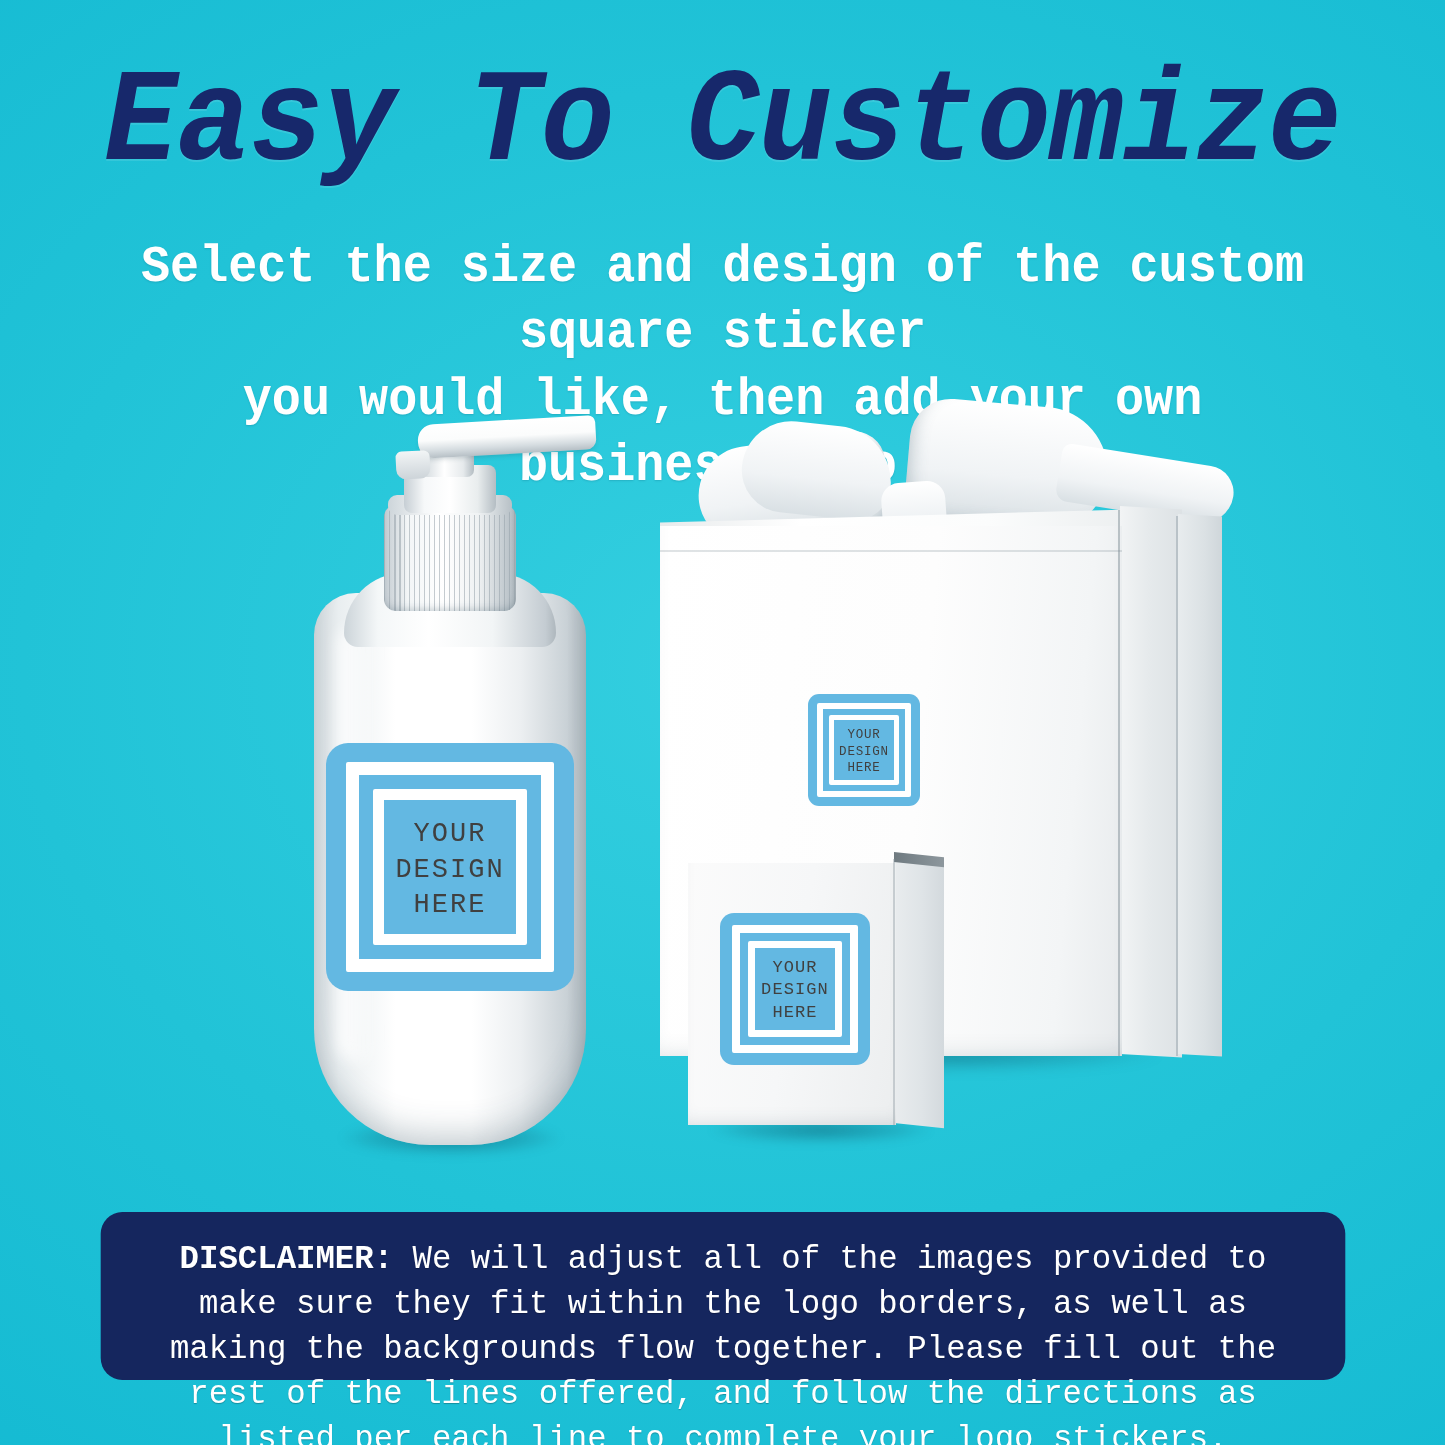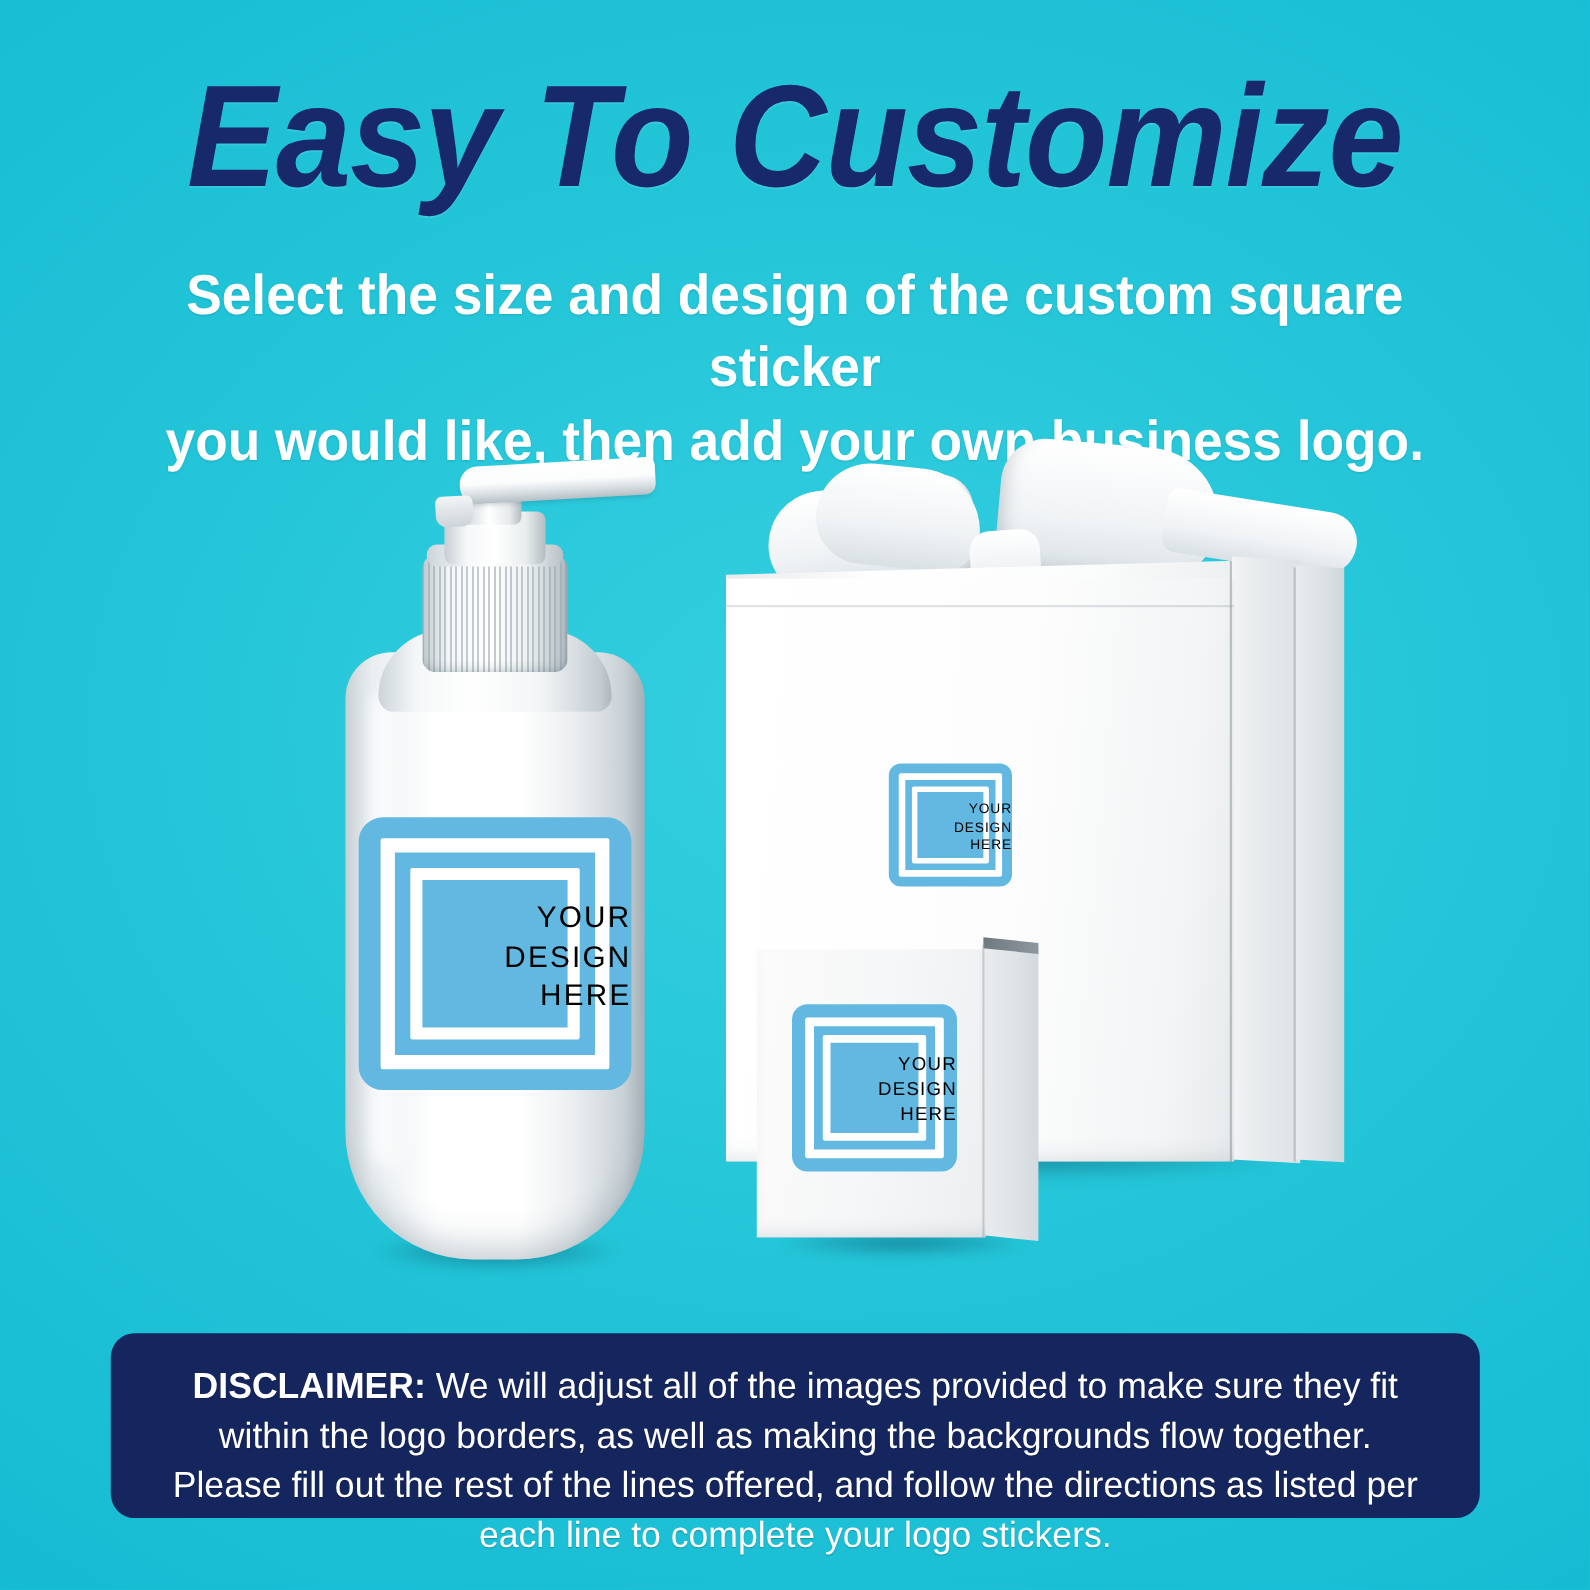--- a/index.html
+++ b/index.html
@@ -5,20 +5,21 @@
   html,body{margin:0;padding:0;}
   body{
     width:1445px;height:1445px;overflow:hidden;
     font-family:"Liberation Sans",sans-serif;
     background:#19c0d6;
   }
   #stage{
     position:relative;width:1445px;height:1445px;overflow:hidden;
     background:
       radial-gradient(ellipse 120% 95% at 52% 46%, #34cfe0 0%, #21c3d7 42%, #13b9d2 78%, #0fb3cd 100%);
+    font-family: Liberation Mono, monospace;
   }
 
   
   .headline{
     position:absolute;left:0;right:0;top:58px;text-align:center;
     font-size:132px;line-height:1.0;font-weight:700;font-style:italic;
     color:#17286b;letter-spacing:-1px;
     transform:scaleX(.93);
     text-shadow:0 2px 0 rgba(255,255,255,.10);
     white-space:nowrap;
@@ -31,21 +32,21 @@
   }
 
   
   .sticker{position:absolute;background:#63b8e2;}
   .sticker .frame-out,.sticker .frame-in{
     position:absolute;border-style:solid;border-color:#ffffff;box-sizing:border-box;
     border-radius:2px;
   }
   .sticker .label{
     position:absolute;left:0;right:0;
-    text-align:right;color:#000000;
+    text-align:center;color:#404040;
     font-weight:300;line-height:1.32;
     white-space:nowrap;
   }
 
   
   #bottle-group{position:absolute;left:300px;top:425px;width:300px;height:740px;}
   .b-shadow{
     position:absolute;left:8px;top:690px;width:286px;height:46px;
     background:radial-gradient(ellipse 50% 50% at 50% 50%, rgba(5,60,80,.42) 0%, rgba(5,60,80,.16) 55%, rgba(5,60,80,0) 78%);
     filter:blur(5px);

